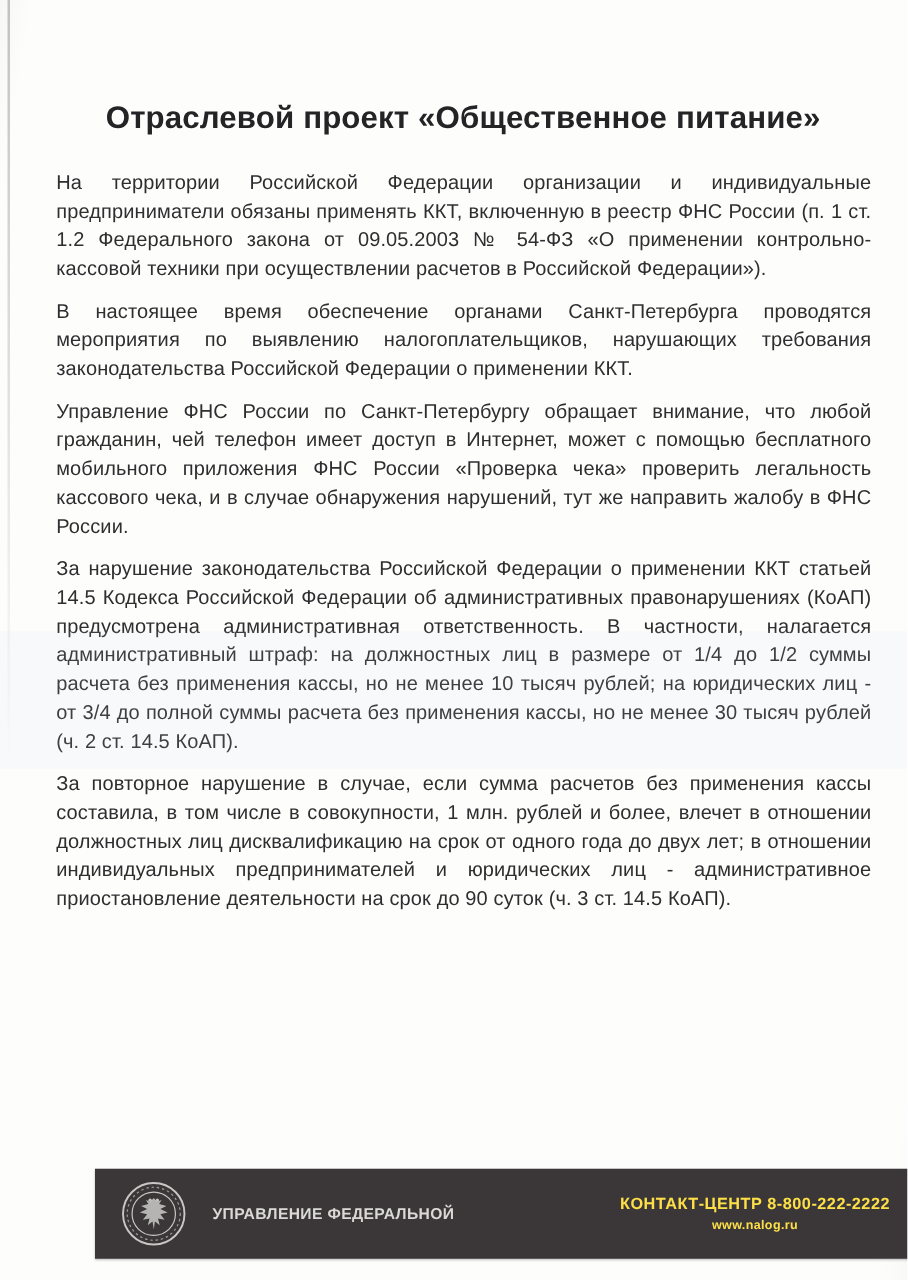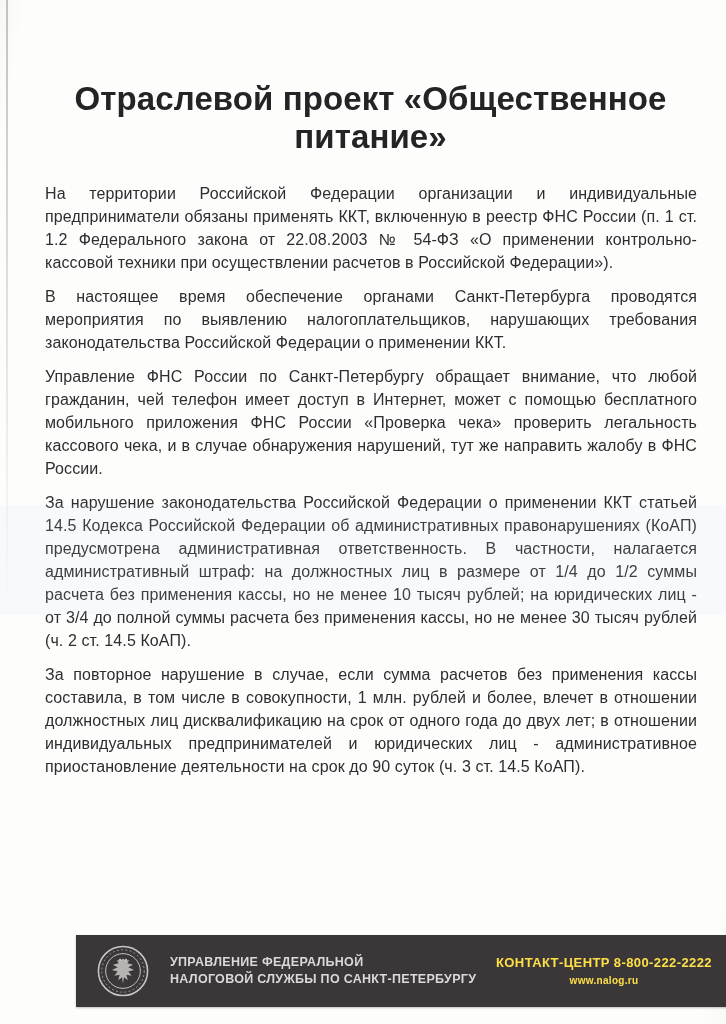--- a/index.html
+++ b/index.html
@@ -24,21 +24,21 @@
     position: absolute;
     left: 0; top: 505px;
     width: 100%; height: 110px;
     background: rgba(205, 216, 238, 0.10);
     pointer-events: none;
   }
   .doc-title {
     margin: 0;
     padding: 80px 30px 0 45px;
     text-align: center;
-    font-size: 33px;
+    font-size: 25px;
     font-weight: bold;
     letter-spacing: 0.1px;
     color: #242426;
   }
   .doc-body {
     padding: 26px 29px 0 45px;
     text-align: justify;
     font-size: 16px;
     line-height: 23px;
     letter-spacing: 0.1px;
@@ -89,42 +89,41 @@
 </head>
 <body>
 
 <div class="scan-page">
   <div class="scan-edge-left"></div>
   <div class="scan-tint"></div>
 
   <h1 class="doc-title">Отраслевой проект «Общественное питание»</h1>
 
   <div class="doc-body">
-    <p>На территории Российской Федерации организации и индивидуальные предприниматели обязаны применять ККТ, включенную в реестр ФНС России (п. 1 ст. 1.2 Федерального закона от 22.08.2003 № 54-ФЗ «О применении контрольно-кассовой техники при осуществлении расчетов в Российской Федерации»).</p>
+    <p>На территории Российской Федерации организации и индивидуальные предприниматели обязаны применять ККТ, включенную в реестр ФНС России (п. 1 ст. 1.2 Федерального закона от 09.05.2003 № 54-ФЗ «О применении контрольно-кассовой техники при осуществлении расчетов в Российской Федерации»).</p>
     <p>В настоящее время обеспечение органами Санкт-Петербурга проводятся мероприятия по выявлению налогоплательщиков, нарушающих требования законодательства Российской Федерации о применении ККТ.</p>
     <p>Управление ФНС России по Санкт-Петербургу обращает внимание, что любой гражданин, чей телефон имеет доступ в Интернет, может с помощью бесплатного мобильного приложения ФНС России «Проверка чека» проверить легальность кассового чека, и в случае обнаружения нарушений, тут же направить жалобу в ФНС России.</p>
     <p>За нарушение законодательства Российской Федерации о применении ККТ статьей 14.5 Кодекса Российской Федерации об административных правонарушениях (КоАП) предусмотрена административная ответственность. В частности, налагается административный штраф: на должностных лиц в размере от 1/4 до 1/2 суммы расчета без применения кассы, но не менее 10 тысяч рублей; на юридических лиц - от 3/4 до полной суммы расчета без применения кассы, но не менее 30 тысяч рублей (ч. 2 ст. 14.5 КоАП).</p>
     <p>За повторное нарушение в случае, если сумма расчетов без применения кассы составила, в том числе в совокупности, 1 млн. рублей и более, влечет в отношении должностных лиц дисквалификацию на срок от одного года до двух лет; в отношении индивидуальных предпринимателей и юридических лиц - административное приостановление деятельности на срок до 90 суток (ч. 3 ст. 14.5 КоАП).</p>
   </div>
 
   <div class="footer-band">
     <div class="footer-left">
       <span class="emblem">
         <svg viewBox="0 0 56 56" width="54" height="54" aria-hidden="true">
           <circle cx="28" cy="28" r="25.5" fill="none" stroke="#c9c7c5" stroke-width="1.6"></circle>
           <circle cx="28" cy="28" r="22" fill="none" stroke="#b8b6b4" stroke-width="1" stroke-dasharray="2 2.4" opacity="0.8"></circle>
           <circle cx="28" cy="28" r="18" fill="none" stroke="#c9c7c5" stroke-width="1"></circle>
           <path d="M28 15 L25 18 L21.5 16.5 L23.5 20 L17.5 21.5 L22.5 24 L16.5 27 L22.5 28.5 L19 33 L24.5 32 L23 37.5 L27 34.5 L28 41 L29 34.5 L33 37.5 L31.5 32 L37 33 L33.5 28.5 L39.5 27 L33.5 24 L38.5 21.5 L32.5 20 L34.5 16.5 L31 18 Z" fill="#c4c2c0" opacity="0.9"></path>
           <circle cx="25" cy="16.8" r="1.4" fill="#c4c2c0"></circle>
           <circle cx="31" cy="16.8" r="1.4" fill="#c4c2c0"></circle>
         </svg>
       </span>
       <div class="org-lines">
         <div>УПРАВЛЕНИЕ ФЕДЕРАЛЬНОЙ</div>
-        <div>НАЛОГОВОЙ СЛУЖБЫ ПО САНКТ-ПЕТЕРБУРГУ</div>
       </div>
     </div>
     <div class="footer-right">
       <div class="contact-line">КОНТАКТ-ЦЕНТР 8-800-222-2222</div>
       <div class="site-line">www.nalog.ru</div>
     </div>
   </div>
 </div>
 
 </body></html>

